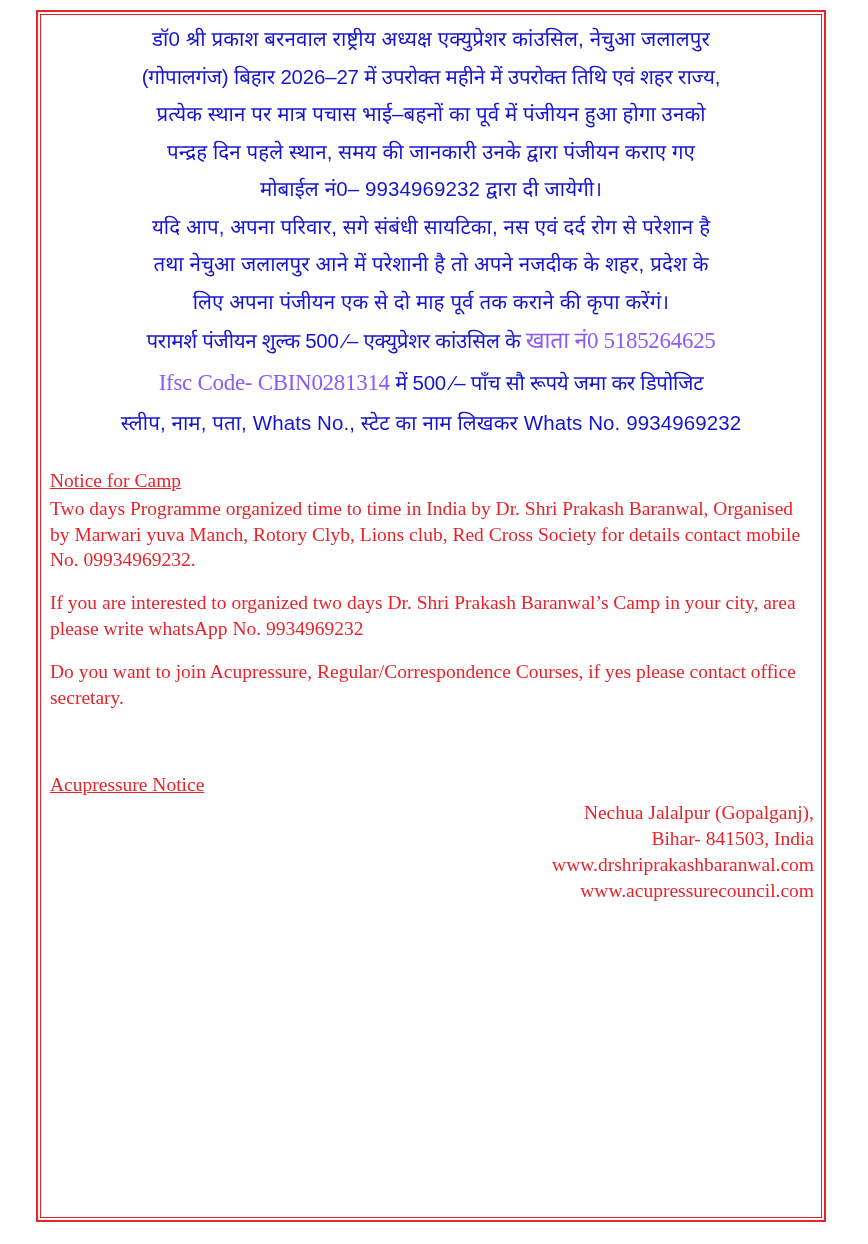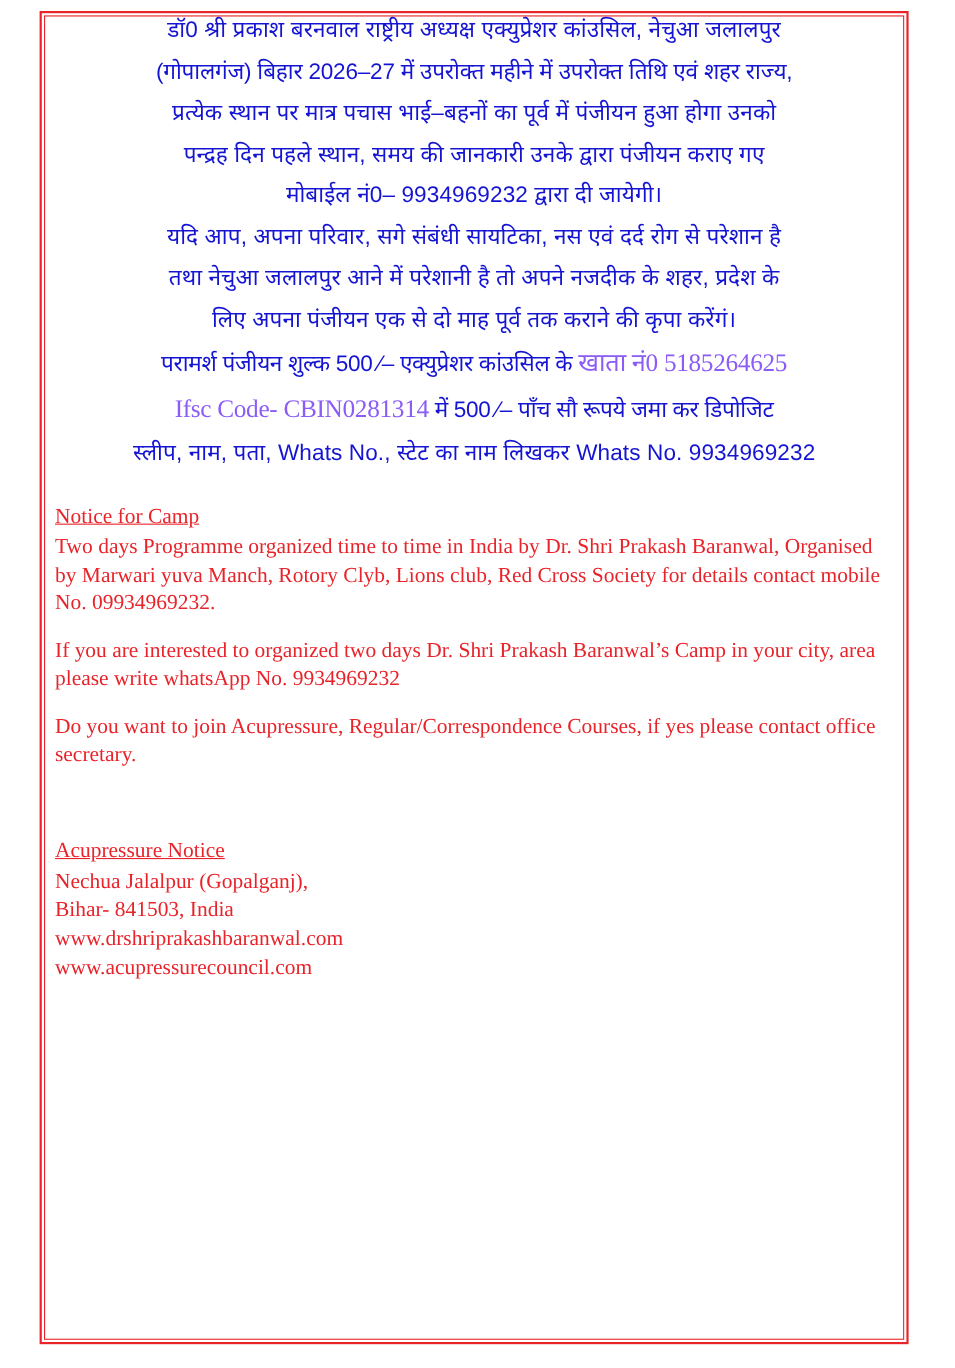--- a/index.html
+++ b/index.html
@@ -34,21 +34,21 @@
     left: 40px;
     top: 14px;
     width: 782px;
     height: 1204px;
     border: 1px solid #e8232a;
     box-sizing: border-box;
   }
   .content {
     position: absolute;
     left: 48px;
-    top: 9px;
+    top: 20px;
     width: 766px;
     box-sizing: border-box;
   }
 
   
   .hindi-block {
     color: #1414d2;
     font-family: "Liberation Sans", sans-serif;
     font-size: 20.5px;
     line-height: 1.83;
@@ -90,20 +90,21 @@
   }
   .para {
     display: block;
     margin: 0 0 17px 0;
   }
   .spacer-lg {
     height: 44px;
   }
   .addr-line {
     display: block;
+    text-align: right;
   }
 </style>
 </head>
 <body>
 
 <div class="page">
   <div class="outer-border"></div>
   <div class="inner-border"></div>
 
   <div class="content">

